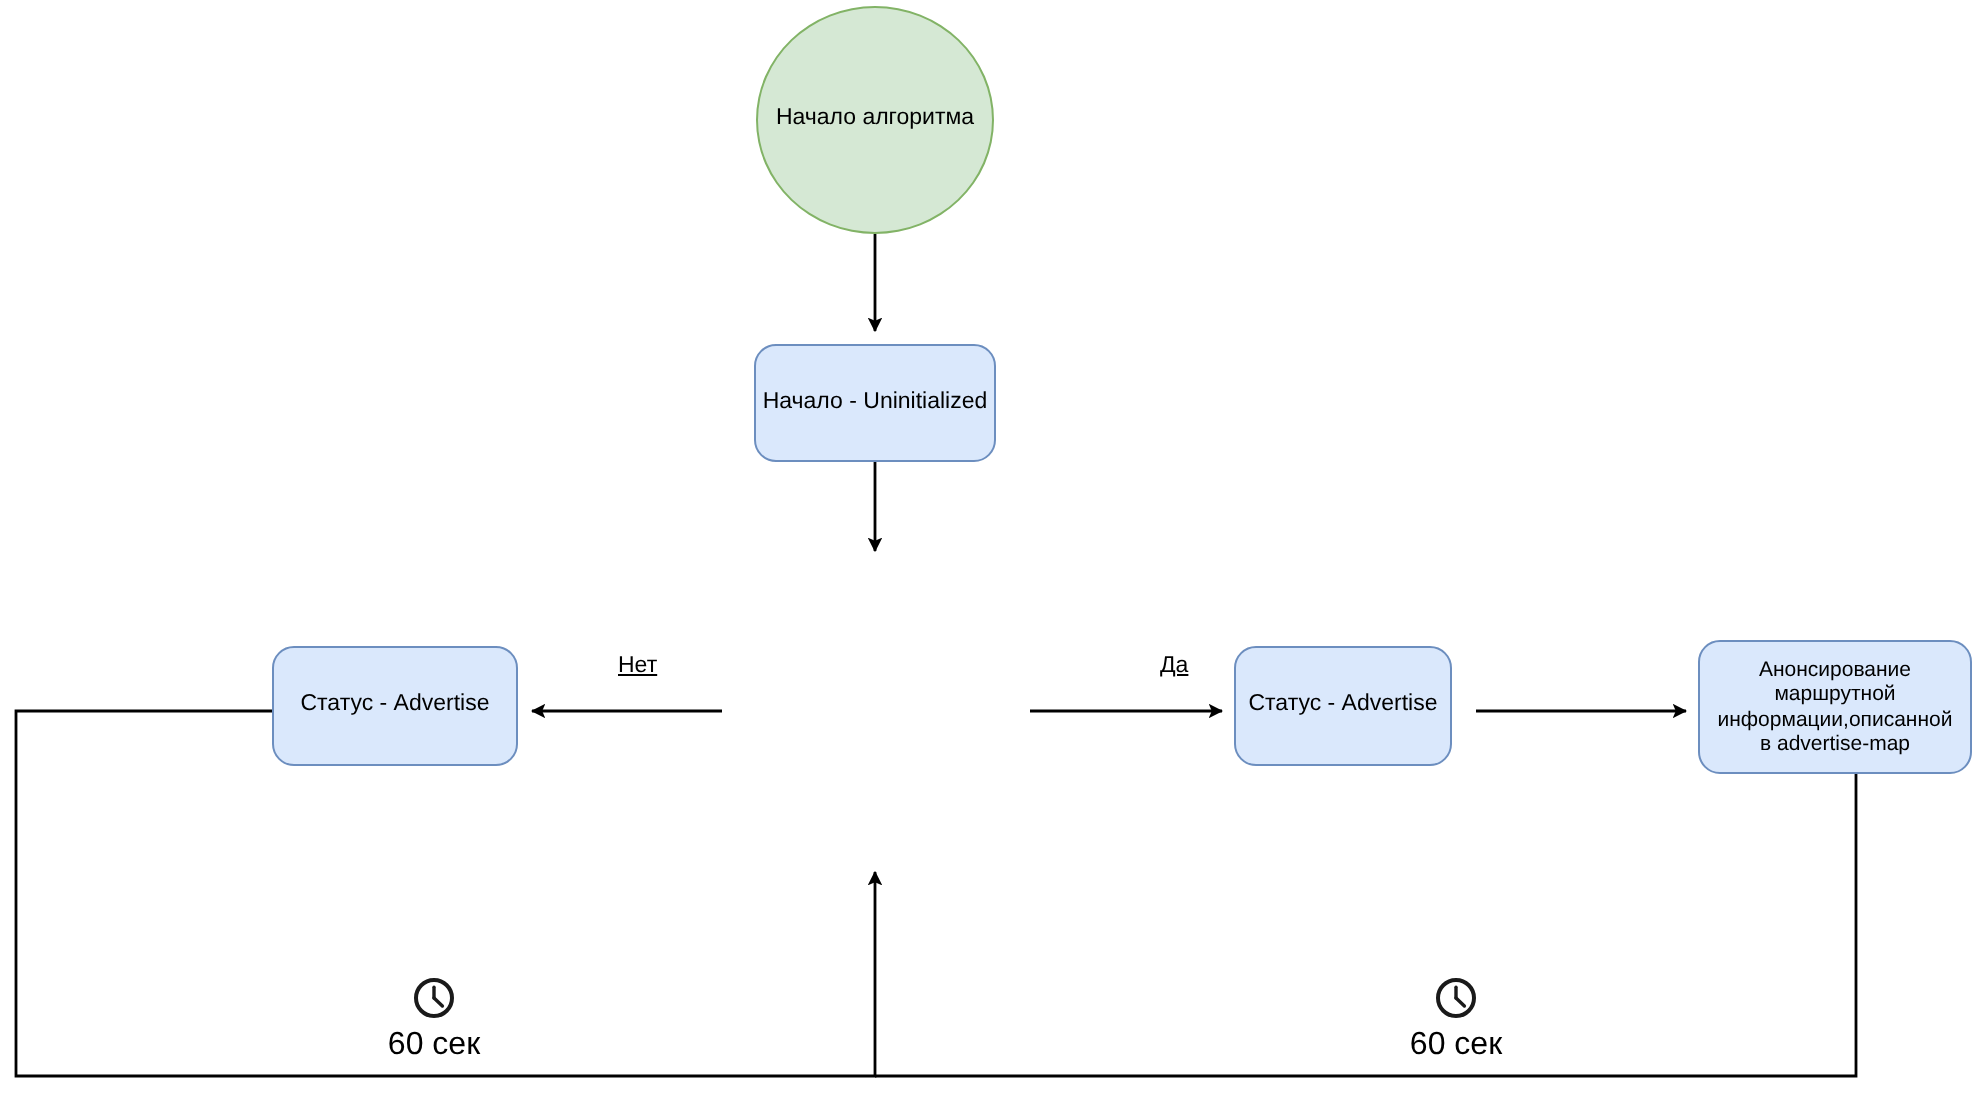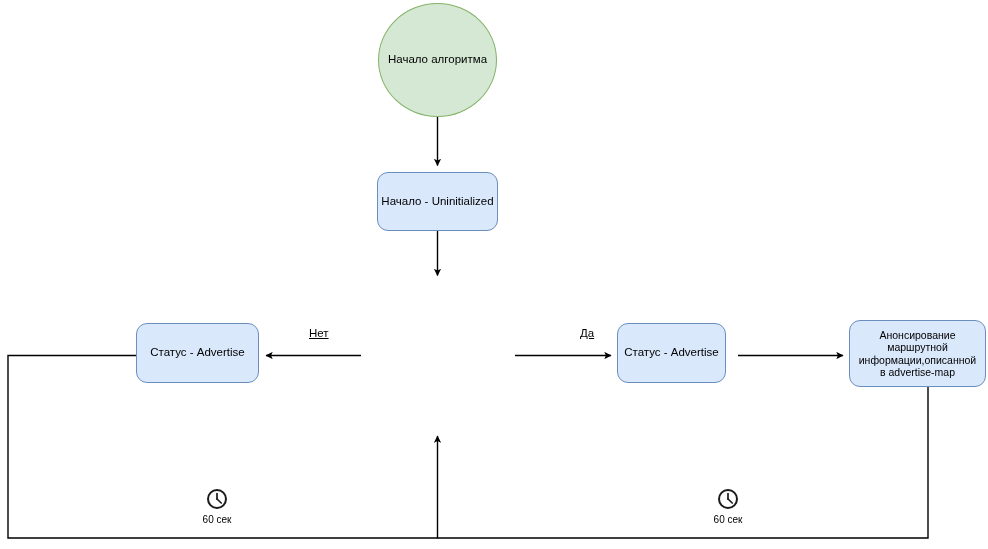--- a/index.html
+++ b/index.html
@@ -121,21 +121,21 @@
   
   .timer {
     position: absolute;
     display: flex;
     flex-direction: column;
     align-items: center;
     z-index: 4;
   }
   .timer .clock-icon { display: block; line-height: 0; }
   .timer .timer-label {
-    font-size: 10px;
+    font-size: 16px;
     color: #000000;
     margin-top: 4px;
     white-space: nowrap;
   }
   #timer-left  { left: 183px; top: 488px; width: 68px; }
   #timer-right { left: 694px; top: 488px; width: 68px; }
 </style>
 </head>
 <body>
 

